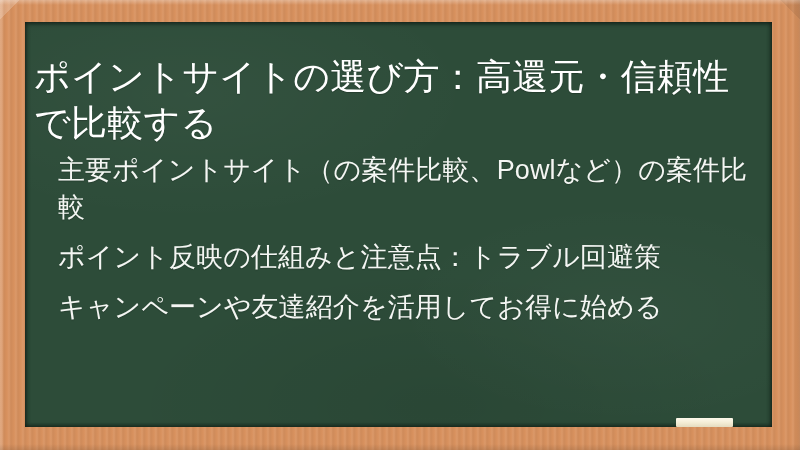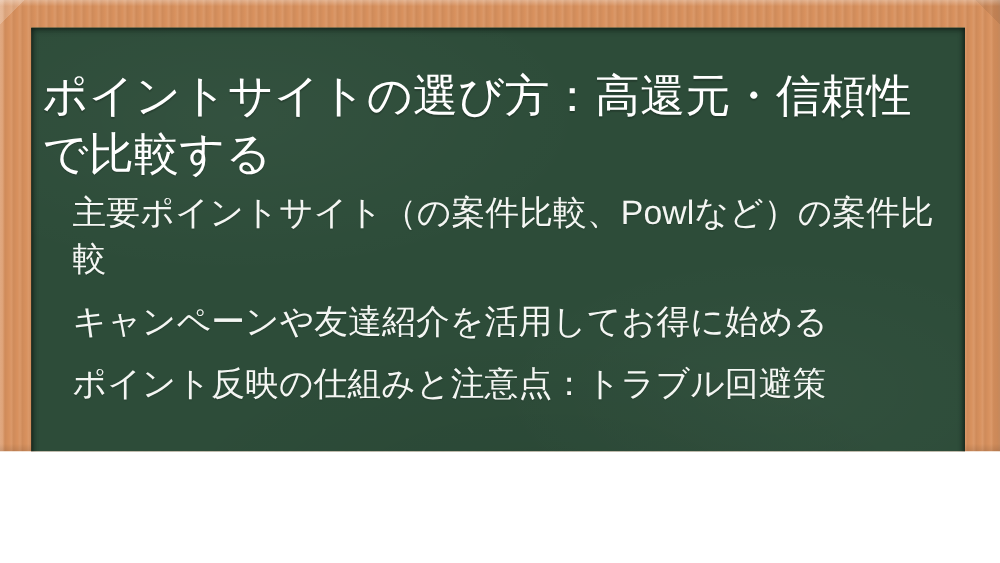--- a/index.html
+++ b/index.html
@@ -11,21 +11,21 @@
     width: 800px;
     height: 450px;
     overflow: hidden;
     font-family: "Liberation Sans", "DejaVu Sans", sans-serif;
   }
 
   
   .frame-wrap {
     position: relative;
     width: 800px;
-    height: 361px;
+    height: 450px;
     background: #d8915e;
     background-image:
       repeating-linear-gradient(
         90deg,
         rgba(255,255,255,0.00) 0px,
         rgba(255,255,255,0.07) 2px,
         rgba(0,0,0,0.045) 4px,
         rgba(255,255,255,0.00) 7px
       );
     overflow: hidden;
@@ -159,22 +159,22 @@
   <div class="wood-right-sh"></div>
   <div class="wood-bottom-sh"></div>
 
   <div class="board">
     <div class="board-inner">
 
       <h1 class="slide-title">ポイントサイトの選び方：高還元・信頼性で比較する</h1>
 
       <ul class="bullet-list">
         <li class="bullet-item">主要ポイントサイト（の案件比較、Powlなど）の案件比較</li>
+        <li class="bullet-item">ポイント反映の仕組みと注意点：トラブル回避策</li>
         <li class="bullet-item">キャンペーンや友達紹介を活用してお得に始める</li>
-        <li class="bullet-item">ポイント反映の仕組みと注意点：トラブル回避策</li>
       </ul>
 
       <div class="chalk-stick"></div>
 
     </div>
   </div>
 
 </div>
 
 </body></html>

